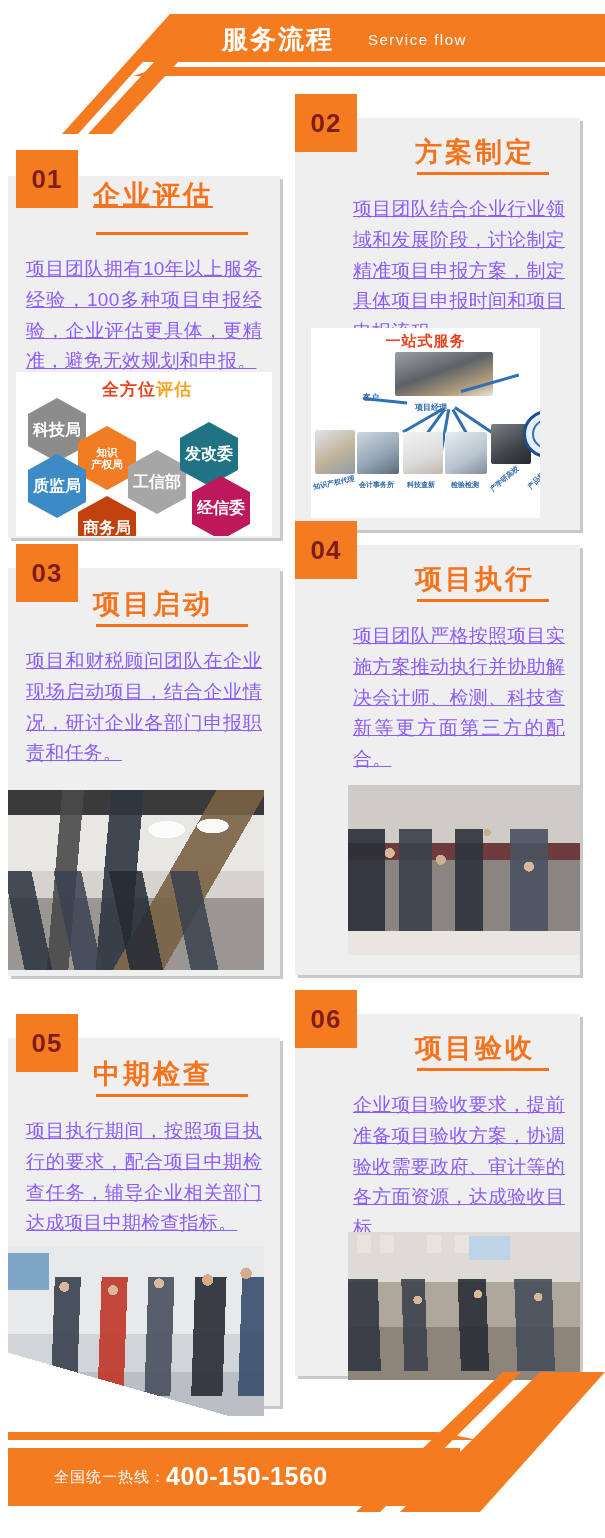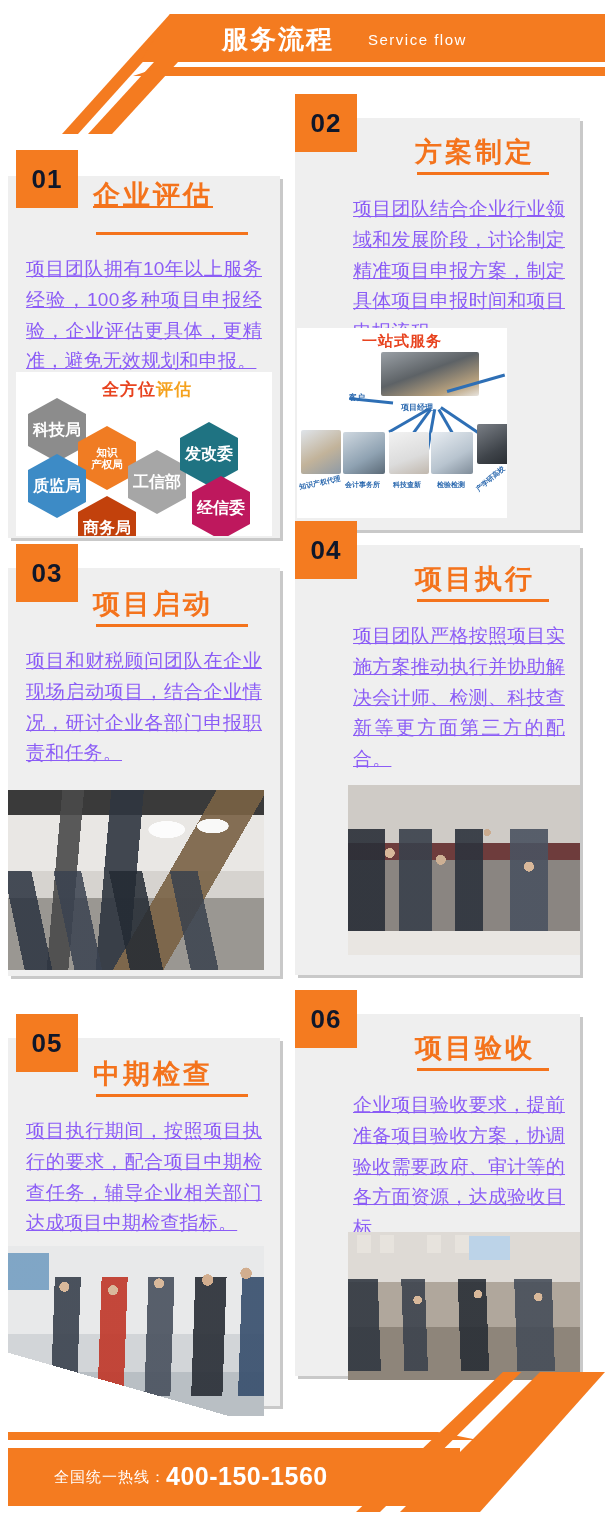--- a/index.html
+++ b/index.html
@@ -22,21 +22,21 @@
       clip-path:polygon(198px 0, 222px 0, 112px 120px, 88px 120px);}
   .header-title{position:absolute;left:222px;top:8px;color:#ffffff;
       font-size:26px;font-weight:bold;letter-spacing:2px;}
   .header-sub{position:absolute;left:368px;top:17px;color:#ffffff;
       font-size:15px;letter-spacing:1.5px;}
 
   
   .card{position:absolute;background:#EFEFEF;
         box-shadow:3px 3px 0 0 #C9C9C9;}
   .badge{position:absolute;left:0;top:0;width:62px;height:58px;
-      background:#F47B20;color:#0f172a;font-size:26px;font-weight:bold;
+      background:#F47B20;color:#7f1d1d;font-size:26px;font-weight:bold;
       display:flex;align-items:center;justify-content:center;letter-spacing:1px;}
   .card-title{position:absolute;color:#F4731C;font-size:27px;font-weight:bold;
       letter-spacing:3px;white-space:nowrap;}
   .title-rule{position:absolute;height:3px;background:#F4731C;}
   .card-body{position:absolute;color:#8b5cf6;font-size:19px;
       line-height:1.62;letter-spacing:.2px;text-align:justify;text-decoration:underline;}
 
   
   #card1{left:8px;  top:176px; width:272px; height:362px;}
   #card1 .badge{left:8px;  top:-26px;}
@@ -132,21 +132,21 @@
     <div class="hex" style="left:176px;top:104px;background:#be185d;">经信委</div>
   </div>
 </div>
 
 <div class="card" id="card2">
   <div class="badge">02</div>
   <div class="card-title" style="left:120px;top:16px;">方案制定</div>
   <div class="title-rule" style="left:122px;top:54px;width:132px;"></div>
   <div class="card-body" style="left:58px;top:76px;width:212px;">项目团队结合企业行业领域和发展阶段，讨论制定精准项目申报方案，制定具体项目申报时间和项目申报流程。</div>
 
-  <div class="card-photo" style="left:2px;top:210px;width:210px;height:190px;">
+  <div class="card-photo" style="left:16px;top:210px;width:210px;height:190px;padding-left:19px;">
     <div class="osWrap">
       <div class="osTitle">一站式服务</div>
 
       <div class="osNode" style="left:84px;top:24px;width:98px;height:44px;background:linear-gradient(160deg,#9aa0a6,#5d6266 45%,#b9a27e 80%,#e8e4de);"></div>
 
       <div class="osArrow" style="left:96px;top:74px;width:44px;transform:rotate(186deg);"></div>
       <div class="osArrow" style="left:132px;top:80px;width:46px;transform:rotate(150deg);"></div>
       <div class="osArrow" style="left:134px;top:80px;width:62px;transform:rotate(126deg);"></div>
       <div class="osArrow" style="left:138px;top:80px;width:50px;transform:rotate(100deg);"></div>
       <div class="osArrow" style="left:142px;top:80px;width:54px;transform:rotate(60deg);"></div>

